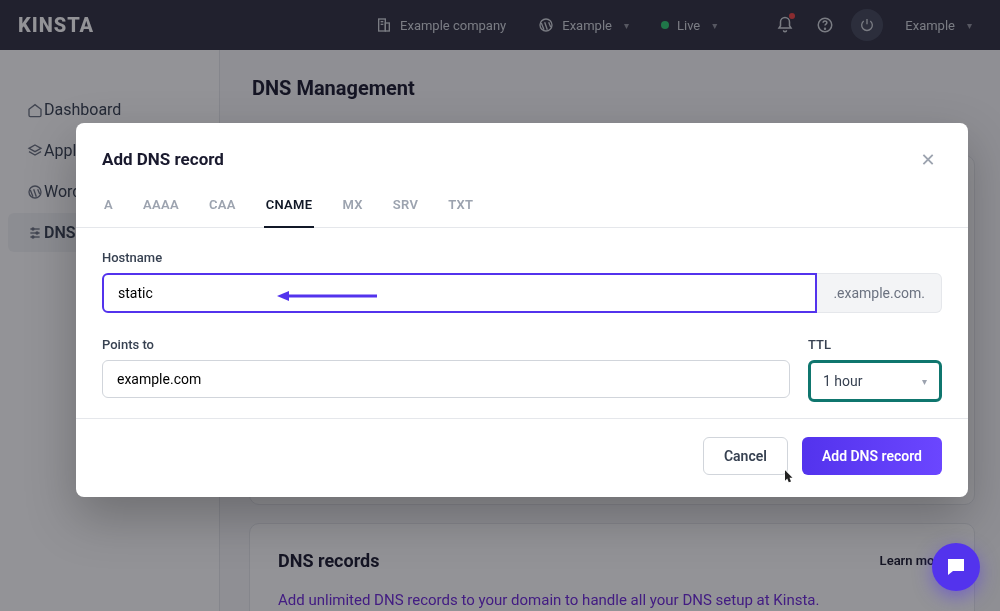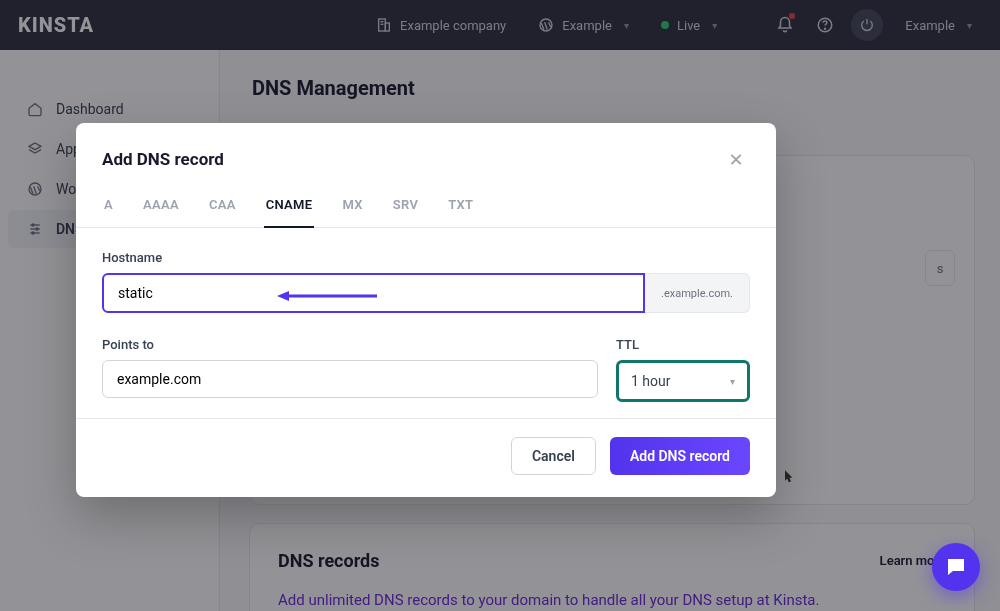--- a/index.html
+++ b/index.html
@@ -20,48 +20,48 @@
   .spacer{flex:1}
   .hdr-item{display:flex;align-items:center;gap:8px;font-size:13px;color:#d1d5db;padding:6px 10px;border-radius:6px}
   .chev{font-size:10px;opacity:.6;margin-left:4px}
   .dot-green{width:8px;height:8px;border-radius:50%;background:var(--green)}
   .iconbtn{width:28px;height:28px;display:flex;align-items:center;justify-content:center;color:#d1d5db;position:relative}
   .iconbtn.power{width:32px;height:32px;background:#44485a;border-radius:50%}
   .badge-dot{position:absolute;top:2px;right:4px;width:6px;height:6px;border-radius:50%;background:#ef4444}
   
   .shell{display:flex;height:561px}
   .sidebar{width:220px;background:#fff;border-right:1px solid var(--border);padding-top:38px}
-  .side-item{display:flex;align-items:center;gap:12px;padding:10px 18px;font-size:14px;color:#374151;border-radius:6px;margin:2px 8px}
+  .side-item{display:flex;align-items:center;padding:10px 18px;font-size:16px;color:#374151;border-radius:6px;margin:2px 8px}
   .side-item.active{background:#f3f4f6;font-weight:600}
   .side-ic{width:18px;height:18px;display:inline-flex;align-items:center;justify-content:center;color:#6b7280}
   
   .main{flex:1;padding:26px 32px;overflow:hidden}
   .page-title{font-size:20px;font-weight:700;margin:0 0 22px 0}
   .card{background:#fff;border:1px solid var(--border);border-radius:10px;padding:20px}
   .link-card{position:absolute;left:249px;right:25px;top:155px;height:350px}
   .subbtn{position:absolute;right:45px;top:250px;width:30px;height:36px;border:1px solid var(--border);border-radius:6px;display:flex;align-items:center;justify-content:center;color:#6b7280;background:#fff;font-size:13px}
   .records{position:absolute;left:249px;right:25px;top:523px;padding:26px 28px 44px}
   .records-hd{display:flex;align-items:center;margin-bottom:20px}
   .records-title{font-size:18px;font-weight:700}
   .records-learn{margin-left:auto;font-size:13px;font-weight:600}
   .records-sub{font-size:15px;color:#6d28d9}
   
   .scrim{position:absolute;inset:0;background:rgba(15,15,25,.45)}
-  .modal{position:absolute;left:76px;top:123px;width:700px;background:#fff;border-radius:8px;box-shadow:0 20px 50px rgba(0,0,0,.25)}
+  .modal{position:absolute;left:76px;top:123px;width:892px;background:#fff;border-radius:8px;box-shadow:0 20px 50px rgba(0,0,0,.25)}
   .m-head{padding:22px 26px 14px;display:flex;align-items:center}
   .m-title{font-size:17px;font-weight:700}
   .m-close{margin-left:auto;color:#9ca3af;font-size:18px;width:28px;height:28px;display:flex;align-items:center;justify-content:center;cursor:pointer}
   .tabs{display:flex;gap:26px;padding:0 26px;border-bottom:1px solid var(--border)}
   .tab{padding:10px 2px 14px;font-size:13px;font-weight:600;color:#9ca3af;letter-spacing:.3px;cursor:pointer;border-bottom:2px solid transparent;margin-bottom:-1px}
   .tab.active{color:#111827;border-bottom-color:#111827}
   .m-body{padding:22px 26px 10px}
   .label{font-size:13px;font-weight:500;color:#374151;display:block;margin-bottom:8px}
   .hostrow{display:flex;align-items:stretch;margin-bottom:24px}
   .hostinput{flex:1;border:2px solid var(--accent);border-radius:6px 0 0 6px;padding:10px 14px;font-size:14px;outline:none;position:relative}
-  .suffix{display:flex;align-items:center;padding:0 16px;font-size:11px;color:#6b7280;background:#f3f4f6;border:1px solid var(--border);border-left:none;border-radius:0 6px 6px 0}
+  .suffix{display:flex;align-items:center;padding:0 16px;font-size:14px;color:#6b7280;background:#f3f4f6;border:1px solid var(--border);border-left:none;border-radius:0 6px 6px 0}
   .row2{display:flex;gap:18px;margin-bottom:6px}
   .col-pts{flex:1}
   .col-ttl{width:134px}
   .txtinput{width:100%;border:1px solid #d1d5db;border-radius:6px;padding:10px 14px;font-size:14px;outline:none}
   .sel{width:100%;border:3px solid #0f766e;border-radius:6px;padding:10px 12px;font-size:14px;display:flex;align-items:center;justify-content:space-between;color:#374151;cursor:pointer;background:#fff}
   .m-foot{border-top:1px solid var(--border);padding:18px 26px 22px;display:flex;justify-content:flex-end;gap:14px;position:relative}
   .btn{padding:10px 20px;border-radius:6px;font-size:14px;font-weight:600;cursor:pointer}
   .btn-sec{background:#fff;border:1px solid #d1d5db;color:#374151}
   .btn-pri{background:linear-gradient(90deg,var(--accent),var(--accent2));border:none;color:#fff}
   

